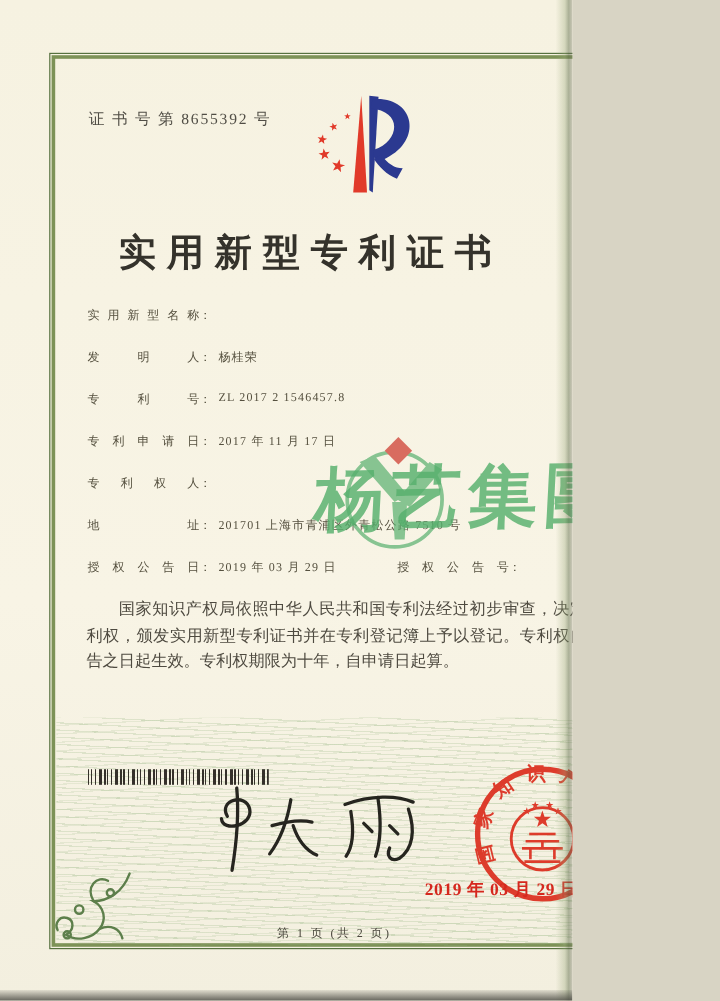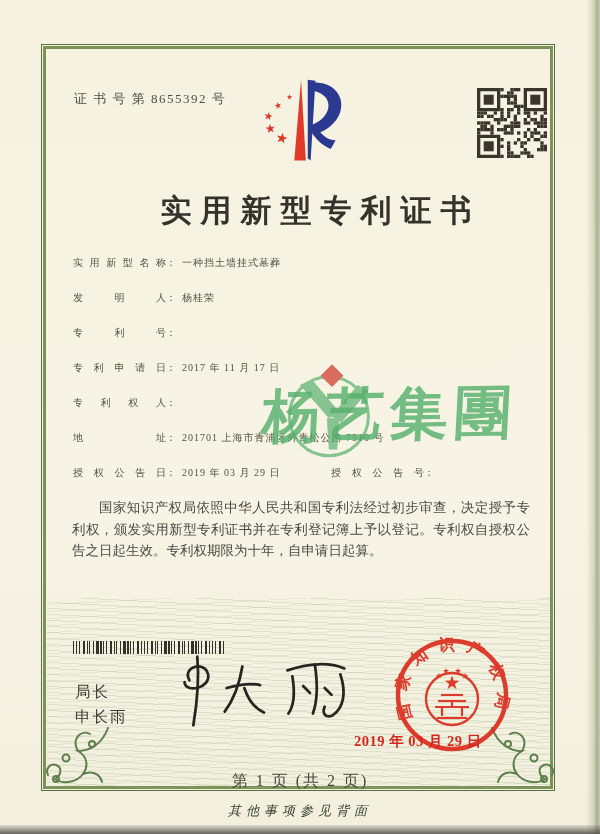--- a/index.html
+++ b/index.html
@@ -1,17 +1,17 @@
 <!DOCTYPE html>
 <html><head>
 <meta charset="utf-8">
 <style>
   html,body { margin:0; padding:0; background:#d8d4c4; }
   .page {
-    position:relative; width:600px; height:834px; overflow:hidden;
+    position:relative; width:477px; height:834px; overflow:hidden;
     background:linear-gradient(180deg,#f6f2e1 0%, #f8f4e5 60%, #f3efdf 100%);
     font-family:"Liberation Serif", serif; color:#4e4a40;
   }
   
   .frame { position:absolute; left:41px; top:44px; width:514px; height:747px;
     border:1px solid #56713f; box-sizing:border-box; }
   .frame-inner { position:absolute; inset:1px; border:3px solid #7d9257; }
   
   .guilloche { position:absolute; left:47px; top:598px; width:504px; height:191px;
     background:
@@ -44,21 +44,21 @@
       #35302a 2.6px 3.6px, transparent 3.6px 6.1px,
       #35302a 6.1px 7px,  transparent 7px 9.6px,
       #35302a 9.6px 12px, transparent 12px 13.6px); }
   .officer { position:absolute; left:75px; top:679px; font-family:"Liberation Sans", sans-serif;
     font-size:15.5px; line-height:25px; letter-spacing:2px; color:#3a3831; }
   .signature { position:absolute; left:162px; top:650px; }
   .seal { position:absolute; left:392px; top:635px; opacity:.93; }
   .seal-date { position:absolute; left:354px; top:732px; font-size:14.5px; font-weight:600;
     color:#d5281e; letter-spacing:.5px; white-space:nowrap; }
   .page-info { position:absolute; left:0; top:771px; width:100%; text-align:center;
-    font-size:16px; letter-spacing:2px; color:#4b483e; }
+    font-size:10px; letter-spacing:2px; color:#4b483e;padding-left:40px; }
   .back-note { position:absolute; left:0; top:802px; width:100%; text-align:center;
     font-size:13px; font-style:italic; letter-spacing:5px; color:#37422f; }
   .flourish { position:absolute; }
   .flourish.bl { left:42px; top:724px; }
   .flourish.br { left:486px; top:724px; transform:scaleX(-1); }
   .edge-right { position:absolute; right:0; top:0; width:14px; height:100%;
     background:linear-gradient(90deg, transparent, rgba(150,165,120,.35) 55%, rgba(95,110,75,.5) 78%, rgba(120,120,105,.35)); }
   .edge-bottom { position:absolute; left:0; bottom:0; width:100%; height:9px;
     background:linear-gradient(180deg, rgba(90,90,80,.12), rgba(66,66,60,.8)); }
 </style>
@@ -242,30 +242,30 @@
         <rect x="53.33" y="66.67" width="3.33" height="3.33"></rect>
       </g>
     </svg>
 
   <h1 class="title">实用新型专利证书</h1>
 
   <div class="fields">
     <div class="frow">
       <span class="flabel">实用新型名称</span>
         <span class="fcolon">：</span>
-        <span class="fvalue">一种挡土墙挂式墓葬</span>
     </div>
     <div class="frow">
       <span class="flabel">发明人</span>
         <span class="fcolon">：</span>
         <span class="fvalue">杨桂荣</span>
     </div>
     <div class="frow">
       <span class="flabel">专利号</span>
         <span class="fcolon">：</span>
+        <span class="fvalue">ZL 2017 2 1546457.8</span>
     </div>
     <div class="frow">
       <span class="flabel">专利申请日</span>
         <span class="fcolon">：</span>
         <span class="fvalue">2017 年 11 月 17 日</span>
     </div>
     <div class="frow">
       <span class="flabel">专利权人</span>
         <span class="fcolon">：</span>
     </div>
@@ -318,24 +318,20 @@
     <g fill="none" stroke="#5d7f4b" stroke-width="2" stroke-linecap="round">
       <path d="M66,4 C60,20 48,27 36,27 C45,32 47,42 41,50 C35,58 22,61 13,55 C20,51 20,43 14,41 C8,39 3,45 6,51"></path>
       <path d="M36,27 C29,15 39,5 48,10"></path>
       <path d="M41,50 C50,46 58,50 60,58"></path>
       <circle cx="24" cy="34" r="3.5"></circle>
       <circle cx="50" cy="20" r="3"></circle>
       <circle cx="14" cy="55" r="3"></circle>
     </g>
   </svg>
 
-  <div class="officer">
-    <div>局长</div>
-    <div>申长雨</div>
-  </div>
 
   <svg class="signature" width="196" height="80" viewBox="0 0 200 80">
     <g fill="none" stroke="#26251f" stroke-width="2.8" stroke-linecap="round">
       <path d="M28,30 C20,16 44,10 47,24 C50,38 24,44 23,32"></path>
       <path d="M36,6 C38,28 36,52 32,76"></path>
       <path d="M82,16 C79,34 73,50 64,62"></path>
       <path d="M66,38 C80,34 92,33 100,35"></path>
       <path d="M84,38 C88,50 95,59 104,63"></path>
       <path d="M128,20 C150,12 172,12 186,18"></path>
       <path d="M156,14 C159,34 159,50 154,64"></path>
@@ -364,17 +360,16 @@
         <path d="M46,66 h28"></path>
         <path d="M43,72 h34"></path>
         <path d="M50,72 v9 M70,72 v9 M60,66 v6"></path>
         <path d="M45,83 h30"></path>
       </g>
     </g>
   </svg>
   <div class="seal-date">2019 年 03 月 29 日</div>
 
   <div class="page-info">第 1 页 (共 2 页)</div>
-  <div class="back-note">其他事项参见背面</div>
 
   <div class="edge-right"></div>
   <div class="edge-bottom"></div>
 </div>
 
 </body></html>

